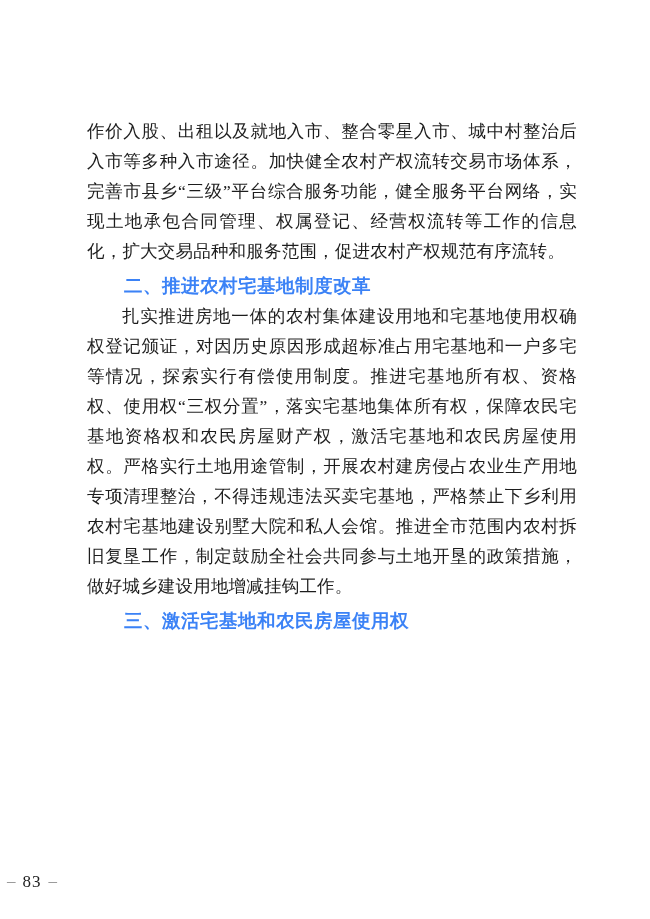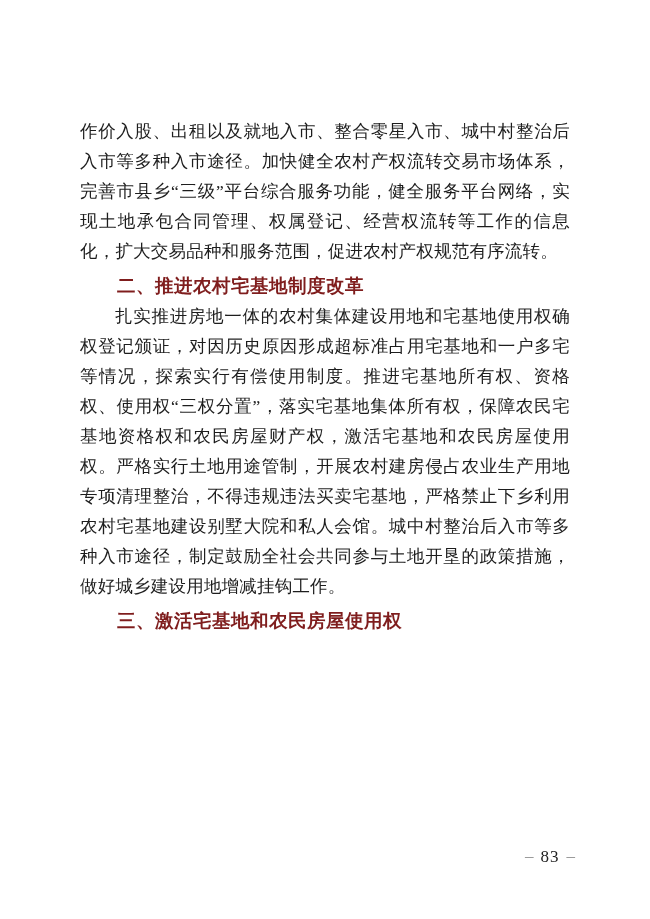--- a/index.html
+++ b/index.html
@@ -10,21 +10,21 @@
   .page {
     position: relative;
     width: 650px;
     height: 919px;
     background: #ffffff;
     overflow: hidden;
     font-family: "Liberation Serif", "DejaVu Serif", serif;
   }
   .content {
     position: absolute;
-    left: 80px;
+    left: 87px;
     top: 116px;
     width: 490px;
   }
   p.body {
     margin: 0;
     font-family: "Liberation Serif", "DejaVu Serif", serif;
     font-size: 17.5px;
     line-height: 30px;
     color: #1d1d1d;
     text-align: justify;
@@ -34,30 +34,29 @@
   }
   p.body.continued {
     text-indent: 0;
   }
   h2.sect {
     margin: 5px 0 0 0;
     font-family: "Liberation Sans", "DejaVu Sans", sans-serif;
     font-weight: bold;
     font-size: 18.5px;
     line-height: 30px;
-    color: #7f1d1d;
+    color: #3b82f6;
     text-indent: 2em;
     letter-spacing: 0.5px;
   }
   .footer {
     position: absolute;
-    top: 847px;
+    top: 872px;
     left: 0;
     right: 68px;
-    text-align: right;
     font-family: "Liberation Serif", "DejaVu Serif", serif;
     font-size: 17px;
     color: #1d1d1d;
     white-space: nowrap;
   }
   .footer .dash {
     color: #8a8a8a;
     display: inline-block;
     margin: 0 7px;
     transform: translateY(-1px);
@@ -71,21 +70,21 @@
 <body>
 
 <div class="page">
 
   <div class="content">
 
     <p class="body continued">作价入股、出租以及就地入市、整合零星入市、城中村整治后入市等多种入市途径。加快健全农村产权流转交易市场体系，完善市县乡“三级”平台综合服务功能，健全服务平台网络，实现土地承包合同管理、权属登记、经营权流转等工作的信息化，扩大交易品种和服务范围，促进农村产权规范有序流转。</p>
 
     <h2 class="sect">二、推进农村宅基地制度改革</h2>
 
-    <p class="body">扎实推进房地一体的农村集体建设用地和宅基地使用权确权登记颁证，对因历史原因形成超标准占用宅基地和一户多宅等情况，探索实行有偿使用制度。推进宅基地所有权、资格权、使用权“三权分置”，落实宅基地集体所有权，保障农民宅基地资格权和农民房屋财产权，激活宅基地和农民房屋使用权。严格实行土地用途管制，开展农村建房侵占农业生产用地专项清理整治，不得违规违法买卖宅基地，严格禁止下乡利用农村宅基地建设别墅大院和私人会馆。城中村整治后入市等多种入市途径，制定鼓励全社会共同参与土地开垦的政策措施，做好城乡建设用地增减挂钩工作。</p>
+    <p class="body">扎实推进房地一体的农村集体建设用地和宅基地使用权确权登记颁证，对因历史原因形成超标准占用宅基地和一户多宅等情况，探索实行有偿使用制度。推进宅基地所有权、资格权、使用权“三权分置”，落实宅基地集体所有权，保障农民宅基地资格权和农民房屋财产权，激活宅基地和农民房屋使用权。严格实行土地用途管制，开展农村建房侵占农业生产用地专项清理整治，不得违规违法买卖宅基地，严格禁止下乡利用农村宅基地建设别墅大院和私人会馆。推进全市范围内农村拆旧复垦工作，制定鼓励全社会共同参与土地开垦的政策措施，做好城乡建设用地增减挂钩工作。</p>
 
     <h2 class="sect">三、激活宅基地和农民房屋使用权</h2>
 
 
   </div>
 
   <div class="footer">
     <span class="dash">–</span><span class="num">83</span><span class="dash">–</span>
   </div>
 

